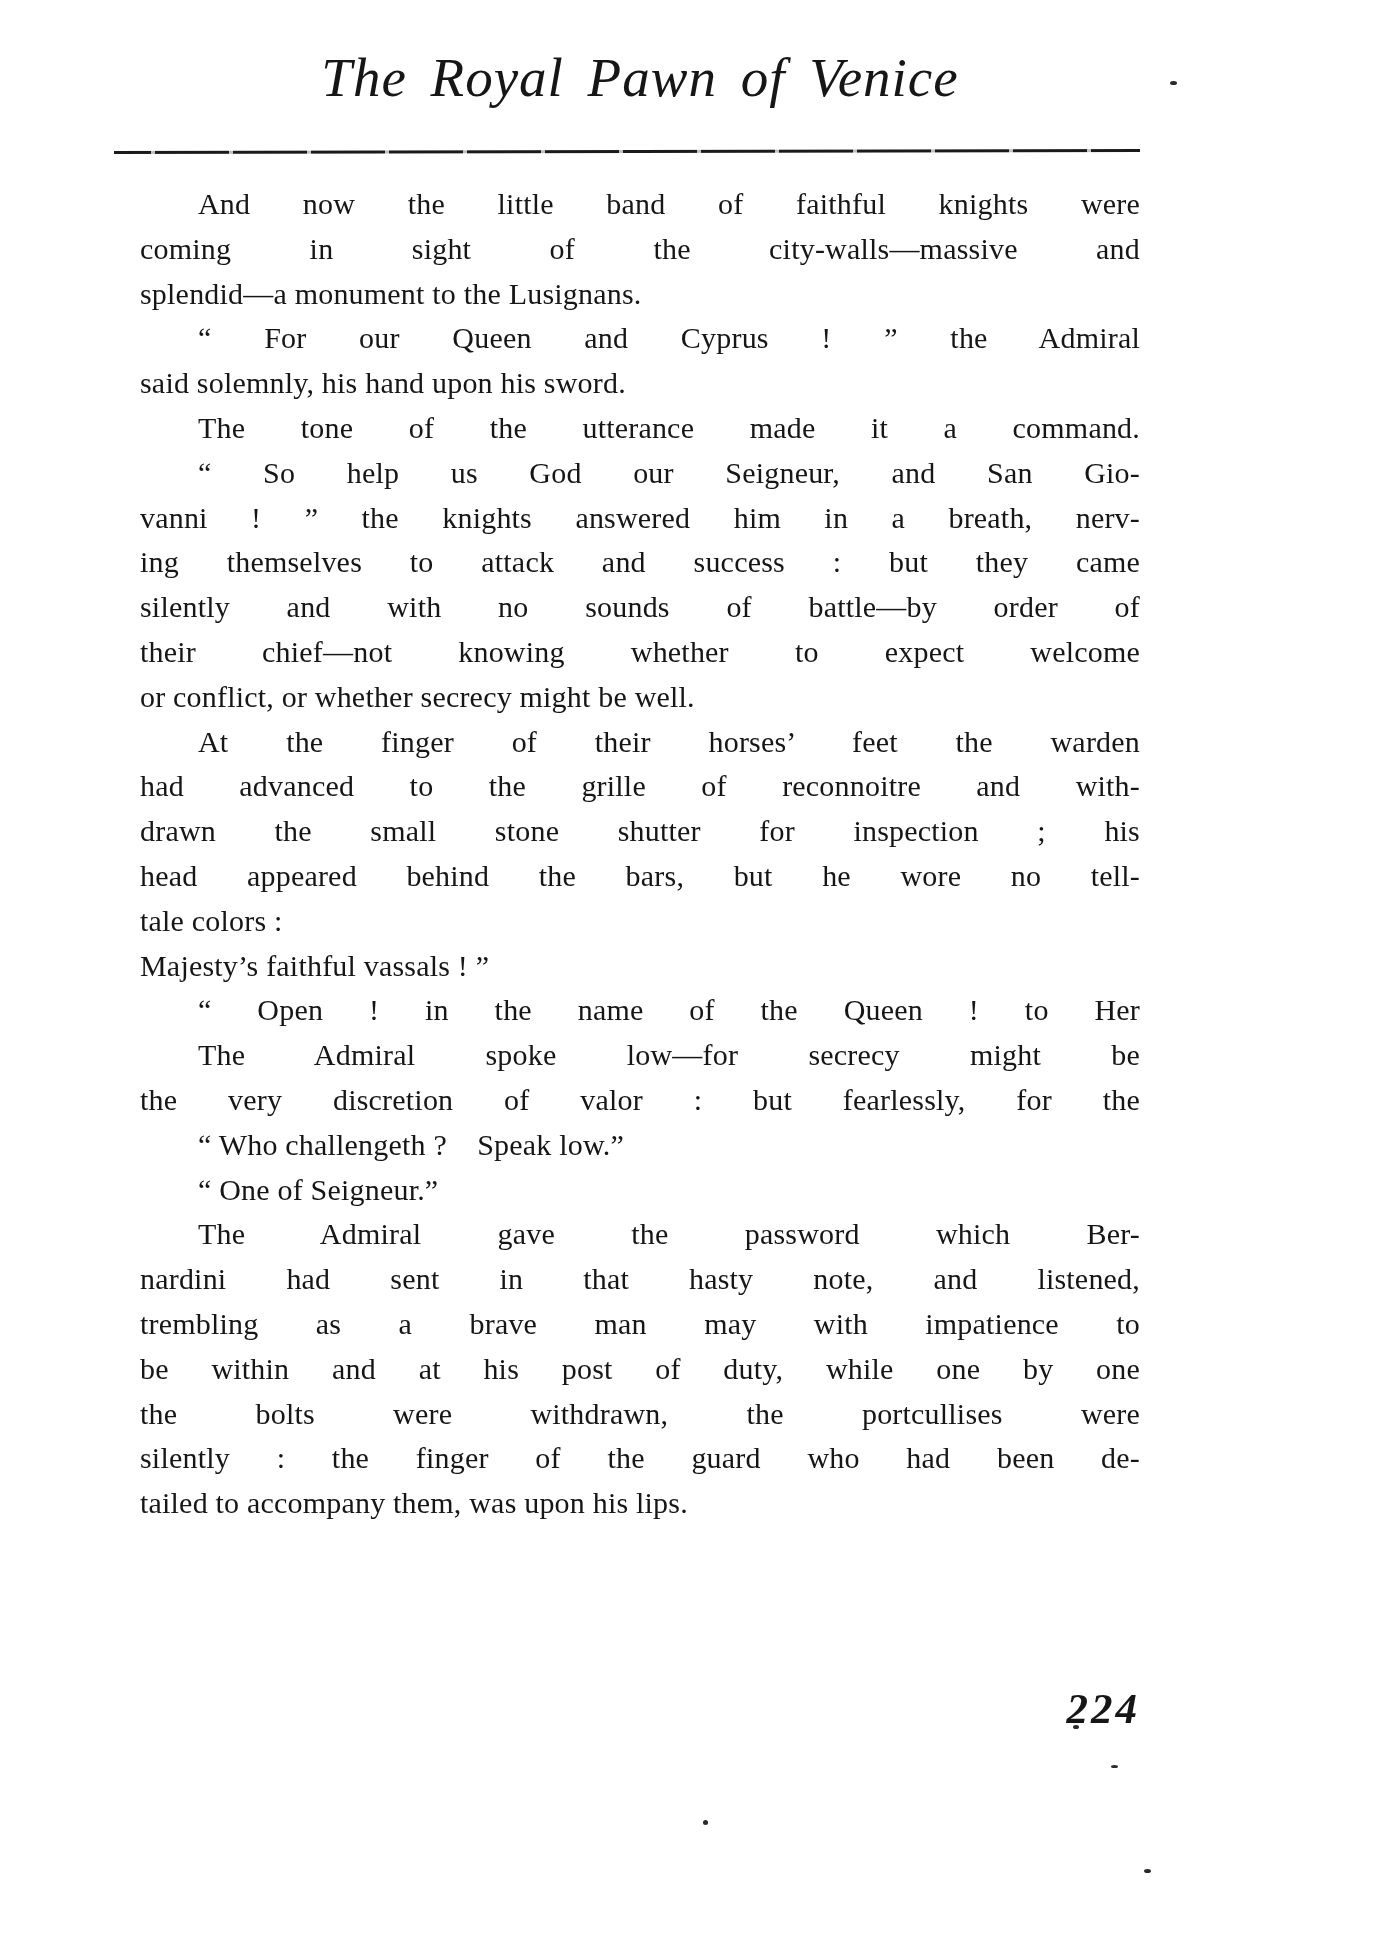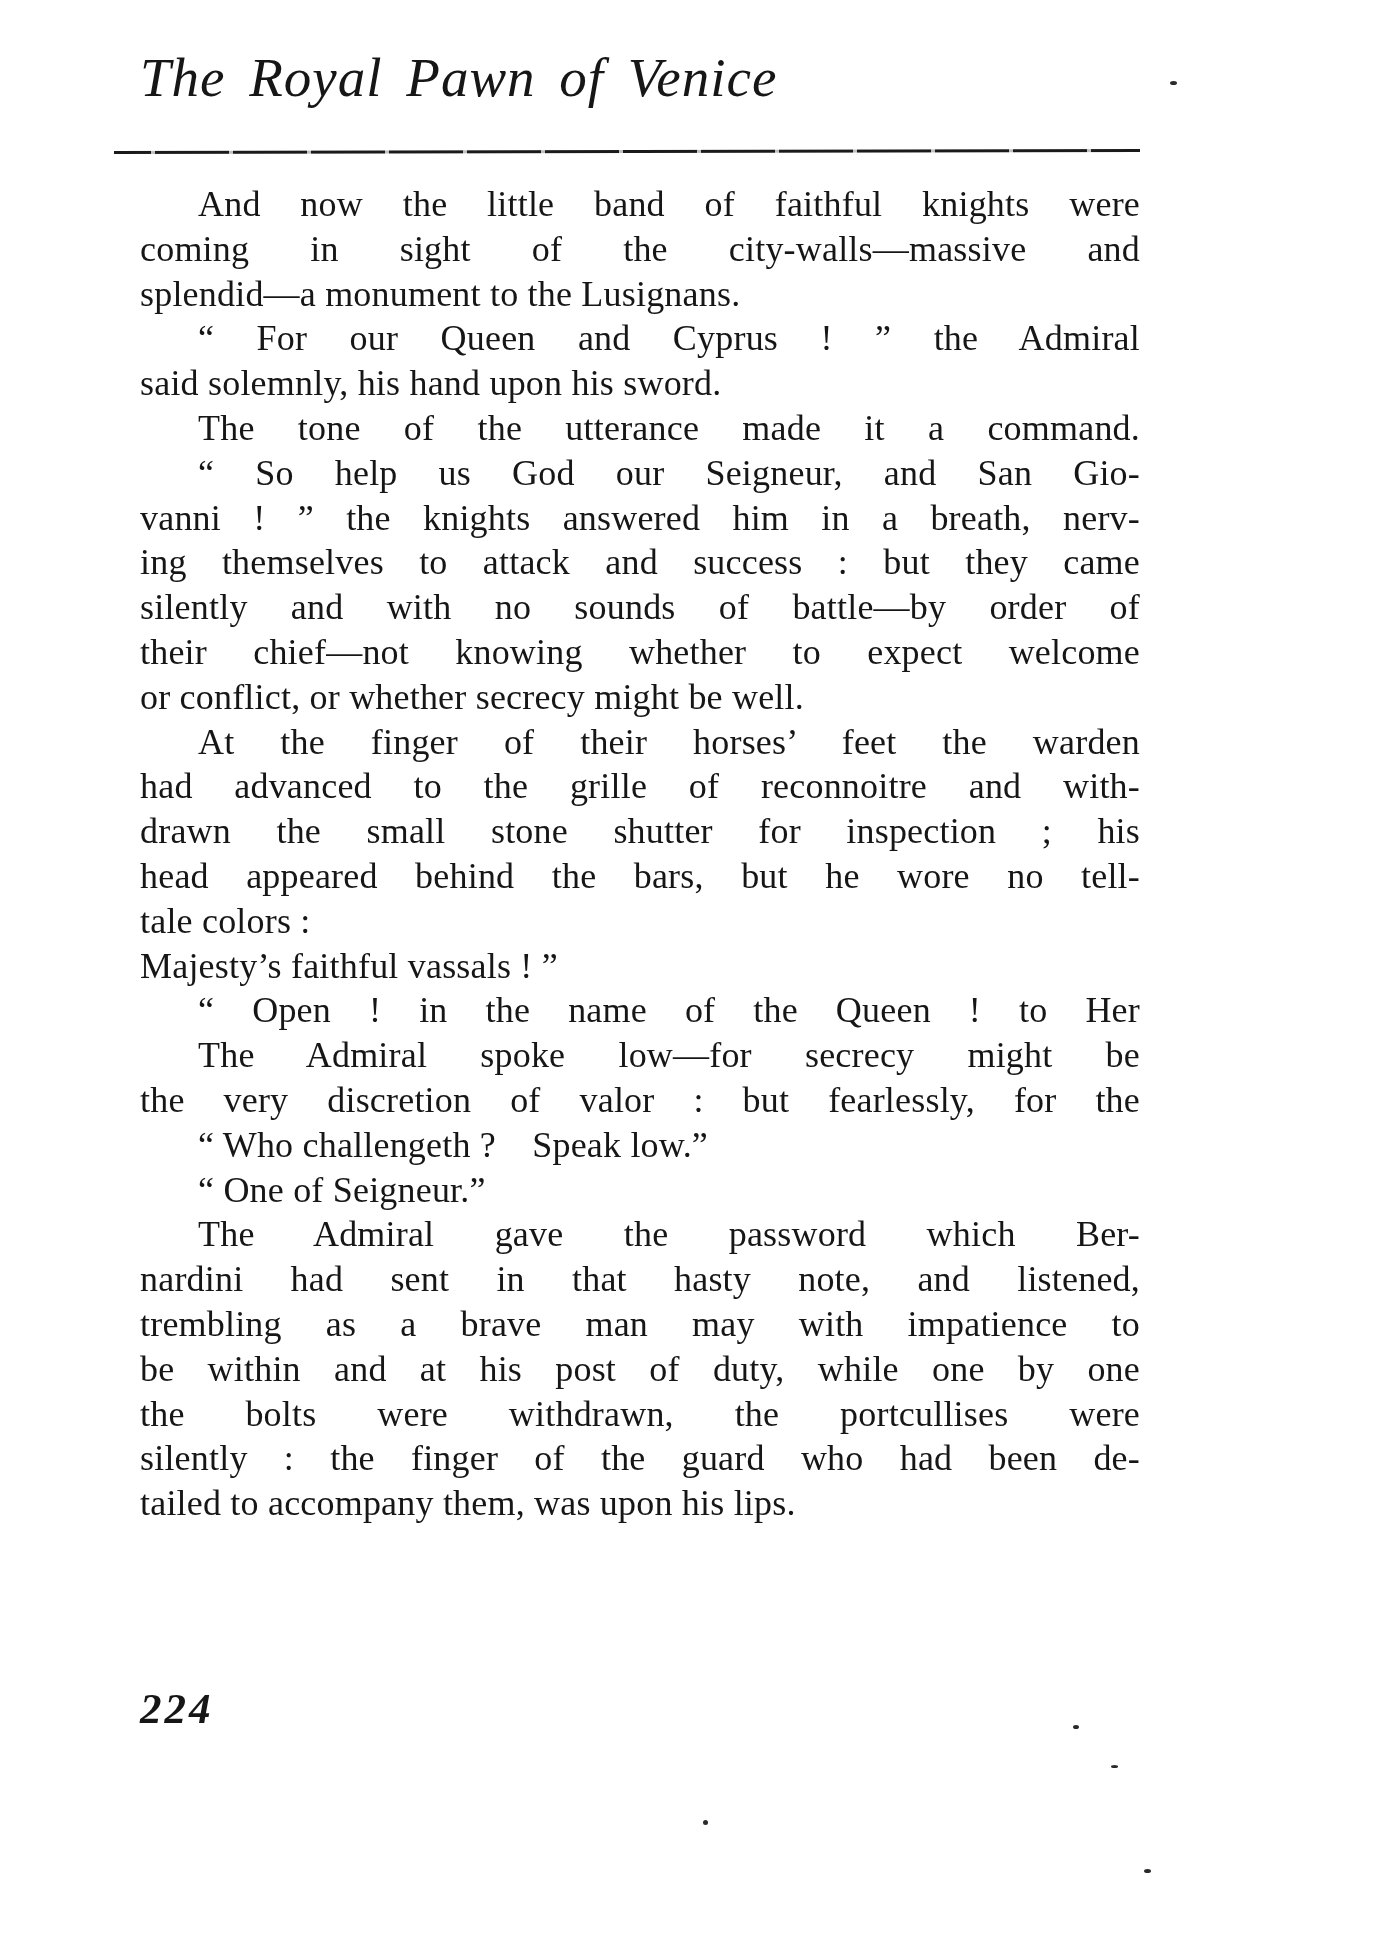--- a/index.html
+++ b/index.html
@@ -8,20 +8,21 @@
     width:1389px;height:1952px;
     background:#ffffff;
     color:#161616;
     font-family:"Liberation Serif","DejaVu Serif",serif;
     overflow:hidden;
   }
   .title{
     position:absolute;
     left:140px;top:46px;width:1000px;
     margin:0;
+    text-align:center;
     font-size:55px;
     font-style:italic;
     font-weight:normal;
     letter-spacing:1px;
     word-spacing:9px;
     white-space:nowrap;
   }
   .rule{
     position:absolute;
     left:114px;top:150px;
@@ -29,32 +30,32 @@
     background:repeating-linear-gradient(90deg,#1a1a1a 0 37px,rgba(26,26,26,.28) 37px 41px,#1a1a1a 41px 78px);
     transform:rotate(-0.12deg);
   }
   .body-text{
     position:absolute;
     left:140px;top:182px;width:1000px;
   }
   .line{
     height:44.8px;
     line-height:44.8px;
-    font-size:36px;
+    font-size:30px;
     text-align:justify;
     text-align-last:justify;
     text-justify:inter-word;
     letter-spacing:0.2px;
   }
   .line.indent{padding-left:58px;}
   .line.end{text-align-last:left;}
   .pagenum{
     position:absolute;
     left:140px;top:1684px;width:1000px;
-    text-align:left;
+    text-align:right;
     font-size:43px;
     font-style:italic;
     font-weight:bold;
     letter-spacing:3px;
   }
   .speck{
     position:absolute;
     background:#2a2a2a;
     border-radius:50%;
   }

